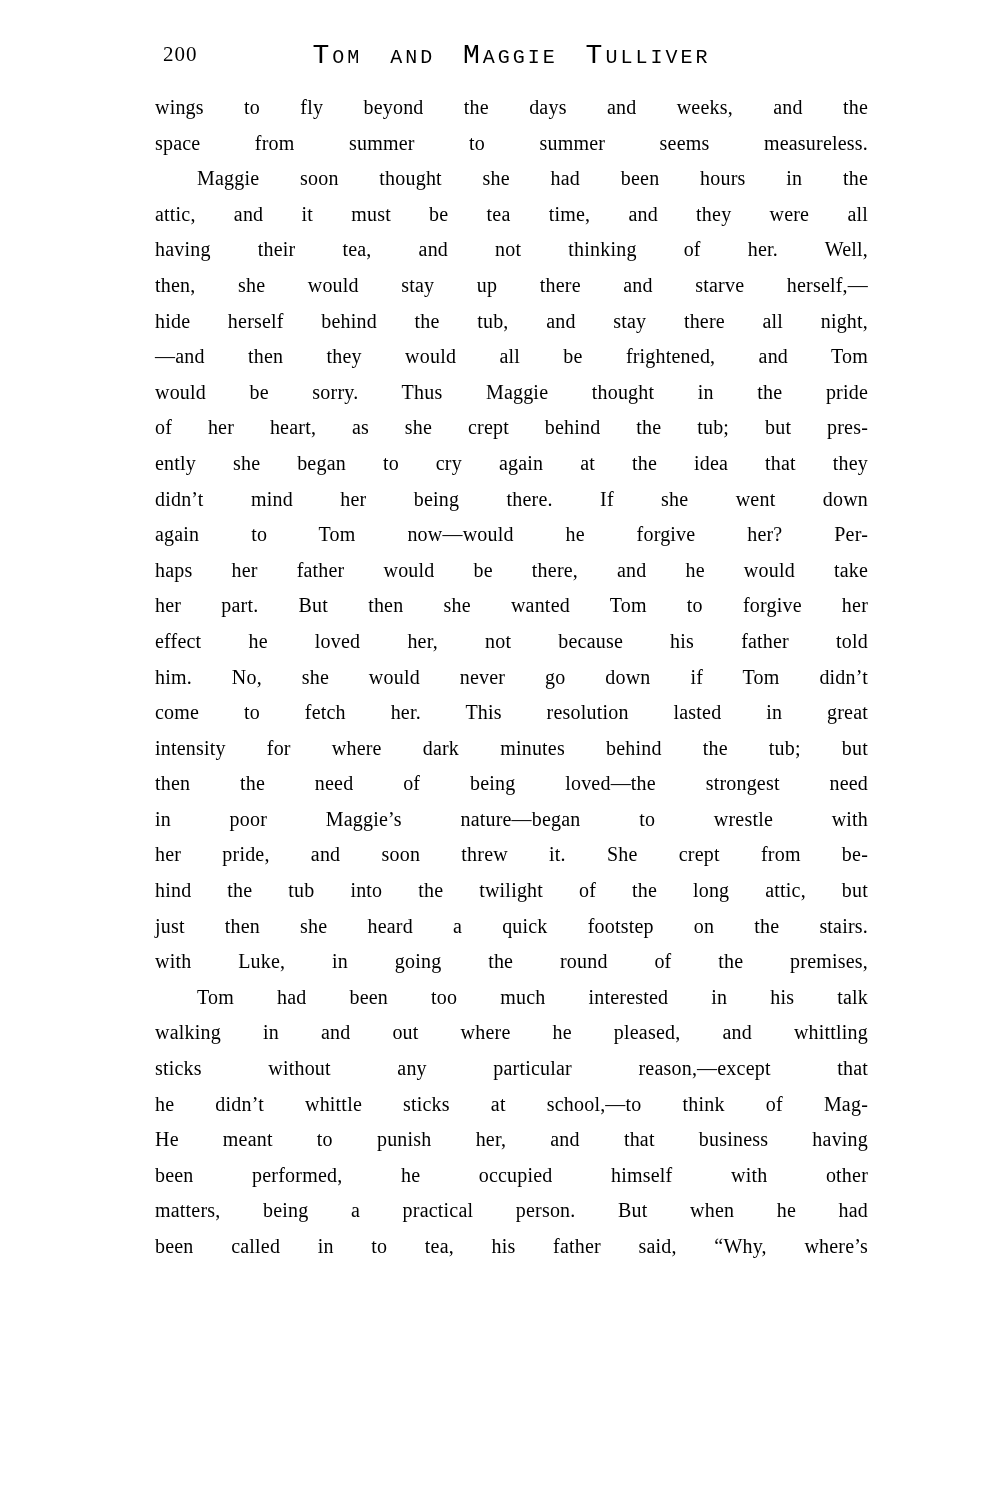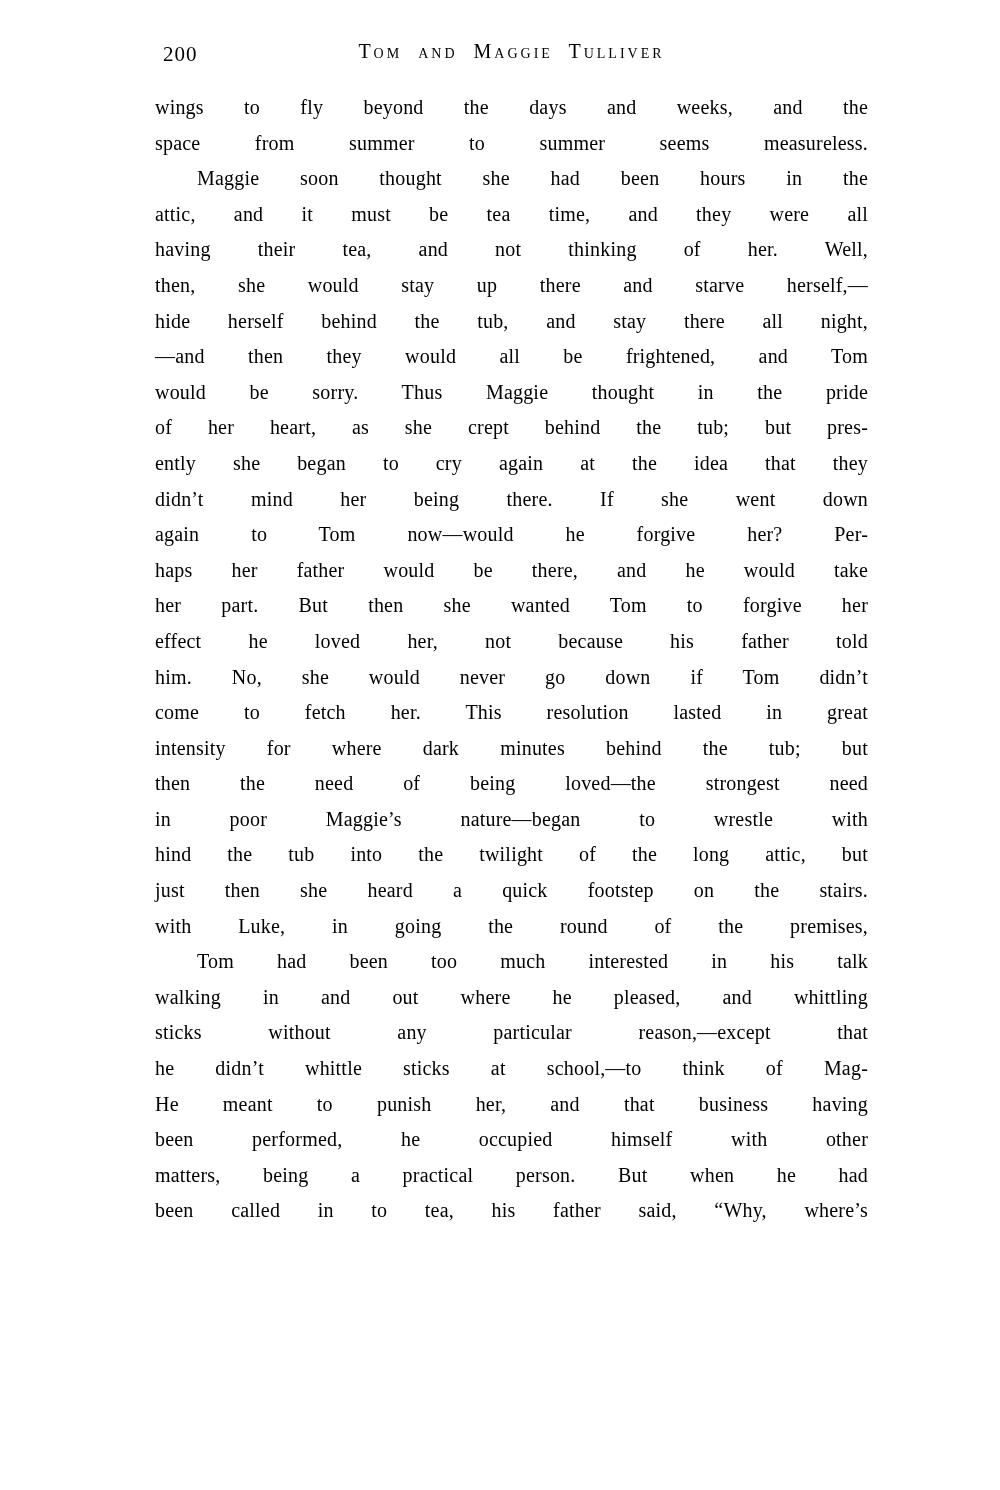--- a/index.html
+++ b/index.html
@@ -30,24 +30,25 @@
     font-size: 21px;
     letter-spacing: 1px;
   }
   .running-title {
     position: absolute;
     left: 0;
     right: 0;
     top: 0;
     text-align: center;
     font-variant: small-caps;
-    font-size: 20px;
+    font-size: 28px;
     letter-spacing: 3px;
     word-spacing: 8px;
     white-space: nowrap;
+    font-family: Liberation Mono, monospace;
   }
   .body-text {
     position: absolute;
     top: 90px;
     left: 155px;
     width: 713px;
   }
   .line {
     font-size: 20px;
     line-height: 35.6px;
@@ -85,20 +86,21 @@
       <div class="line">didn’t mind her being there.  If she went down</div>
       <div class="line">again to Tom now—would he forgive her?  Per-</div>
       <div class="line">haps her father would be there, and he would take</div>
       <div class="line">her part.  But then she wanted Tom to forgive her</div>
       <div class="line">effect he loved her, not because his father told</div>
       <div class="line">him.  No, she would never go down if Tom didn’t</div>
       <div class="line">come to fetch her.  This resolution lasted in great</div>
       <div class="line">intensity for where dark minutes behind the tub; but</div>
       <div class="line">then the need of being loved—the strongest need</div>
       <div class="line">in poor Maggie’s nature—began to wrestle with</div>
+      <div class="line">her pride, and soon threw it.  She crept from be-</div>
       <div class="line">hind the tub into the twilight of the long attic, but</div>
       <div class="line">just then she heard a quick footstep on the stairs.</div>
       <div class="line">with Luke, in going the round of the premises,</div>
       <div class="line indent">Tom had been too much interested in his talk</div>
       <div class="line">walking in and out where he pleased, and whittling</div>
       <div class="line">sticks without any particular reason,—except that</div>
       <div class="line">he didn’t whittle sticks at school,—to think of Mag-</div>
       <div class="line">He meant to punish her, and that business having</div>
       <div class="line">been performed, he occupied himself with other</div>
       <div class="line">matters, being a practical person.  But when he had</div>

